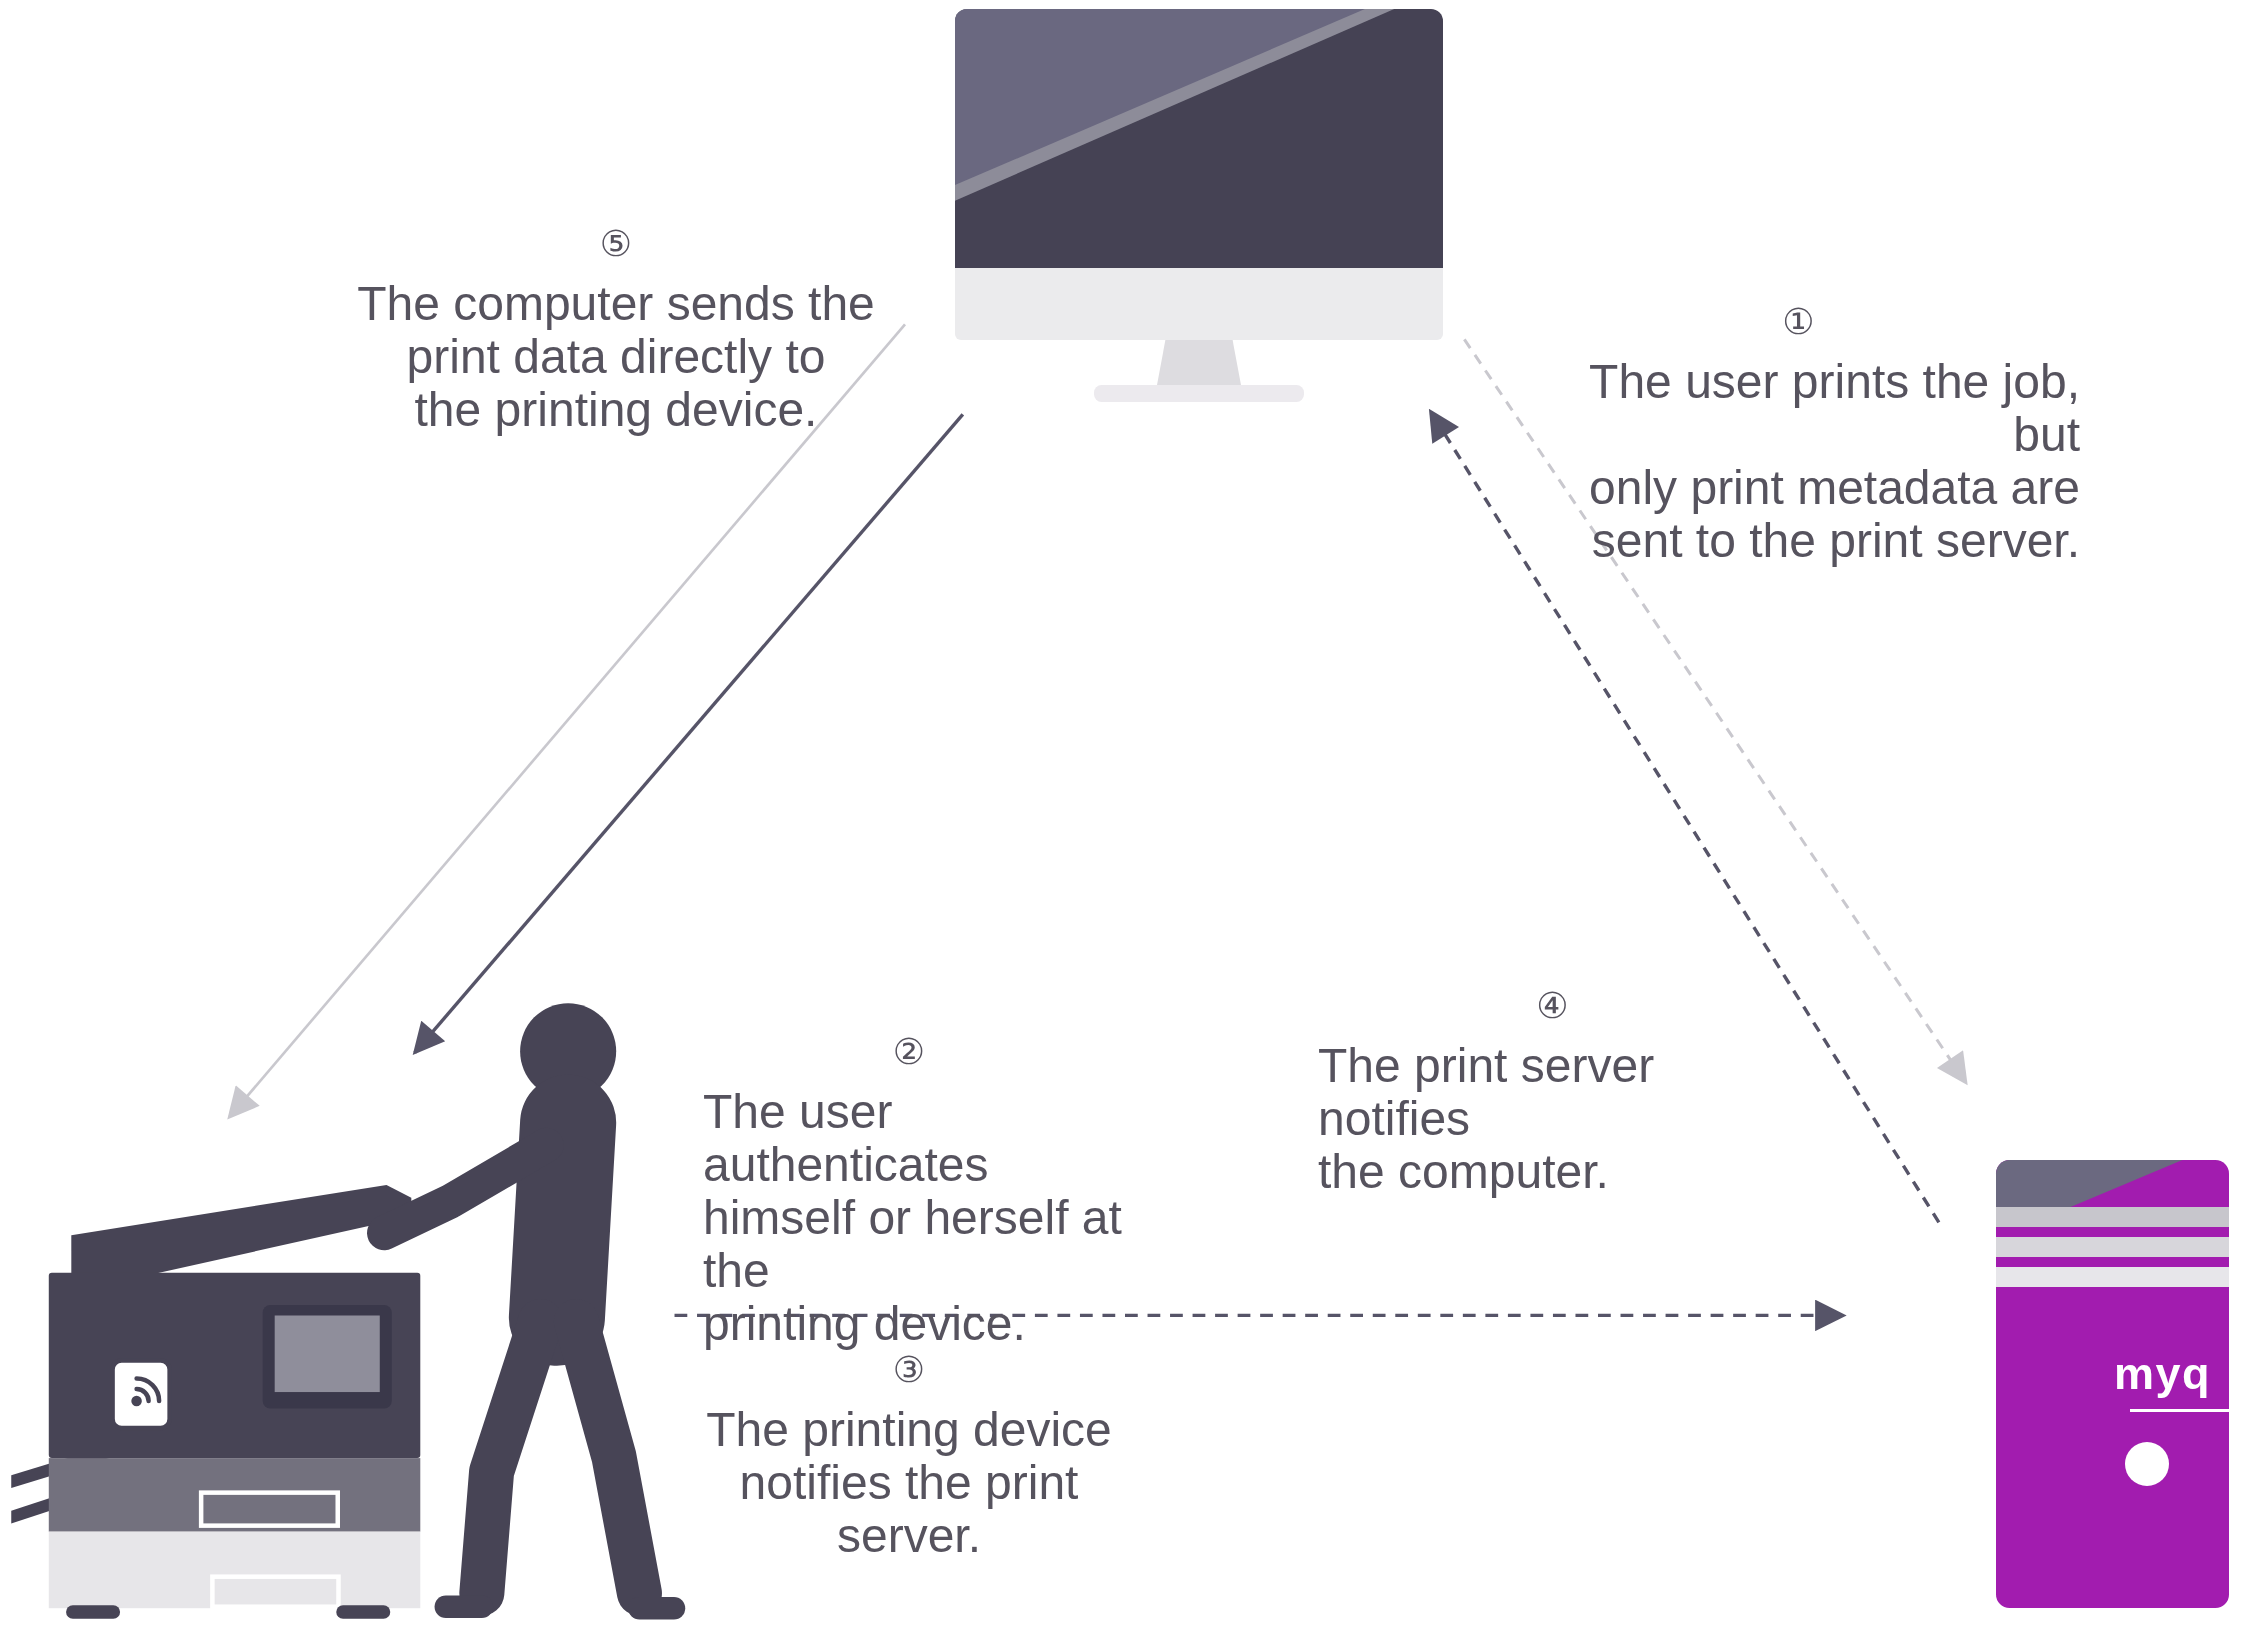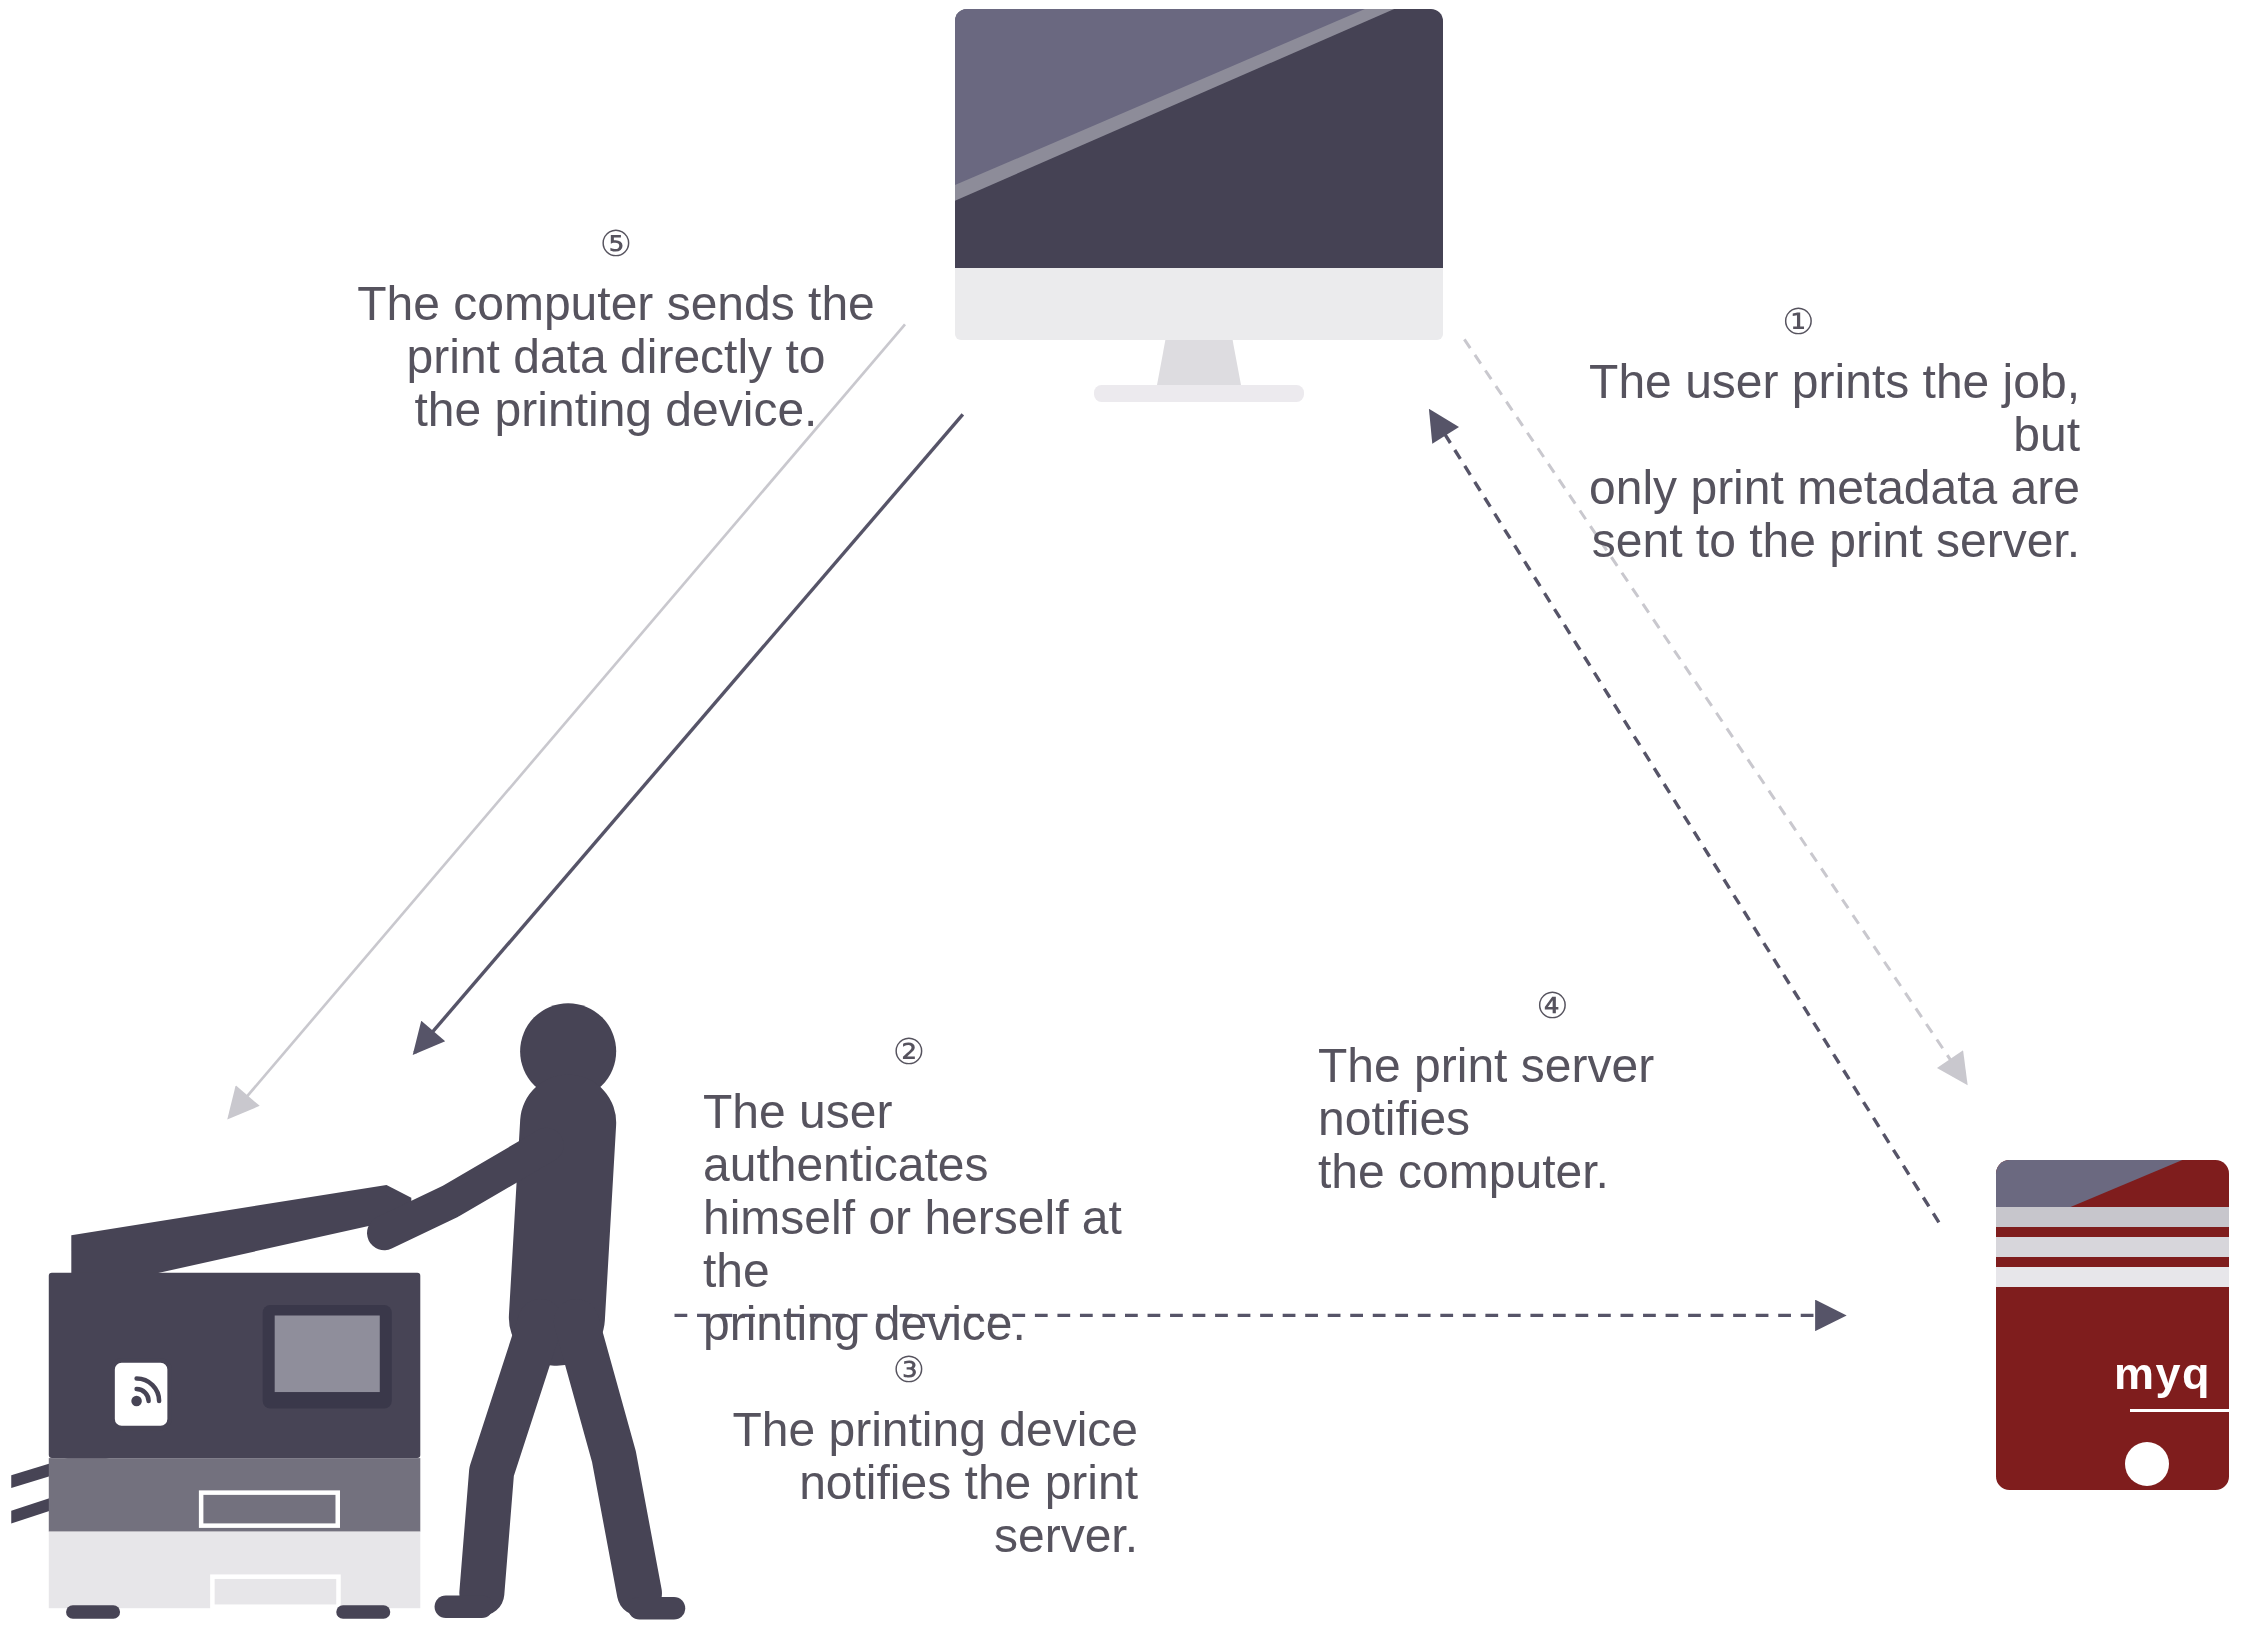--- a/index.html
+++ b/index.html
@@ -17,43 +17,43 @@
   .step .text { font-size:48px; line-height:53px; white-space:pre-line; }
   #step5 { left:342px;  top:222px;  width:548px; }
   #step5 .text { text-align:center; }
   #step1 { left:1517px; top:300px;  width:563px; }
   #step1 .text { text-align:right; }
   #step2 { left:680px;  top:1030px; width:458px; }
   #step2 .text { text-align:left;margin-left:23px; }
   #step4 { left:1318px; top:984px; width:469px; }
   #step4 .text { text-align:left; }
   #step3 { left:680px;  top:1348px; width:458px; }
-  #step3 .text { text-align:right;margin-top:10px; }
+  #step3 .text { text-align:center;margin-top:10px; }
 
   
   .monitor { position:absolute; left:955px; top:9px; width:488px; }
   .monitor .screen {
     width:488px; height:259px; background:#454254;
     border-radius:12px 12px 0 0; position:relative; overflow:hidden;
   }
   .monitor .glare1 { position:absolute; inset:0; background:#8d8c99;
     clip-path:polygon(0 0, 90% 0, 0 74%); }
   .monitor .glare2 { position:absolute; inset:0; background:#6a6880;
     clip-path:polygon(0 0, 84% 0, 0 68%); }
   .monitor .chin { width:488px; height:72px; background:#ebebed;
     border-radius:0 0 6px 6px; }
   .monitor .neck { width:84px; height:45px; margin:0 auto; background:#dddce0;
     clip-path:polygon(10% 0, 90% 0, 100% 100%, 0 100%); }
   .monitor .base { width:210px; height:16.5px; margin:0 auto; background:#eceaee;
     border-radius:7.5px; }
 
   
   .server {
-    position:absolute; left:1996px; top:1160px; width:233px; height:330px;
-    background:#7f1d1d; border-radius:13.5px; overflow:hidden;
+    position:absolute; left:1996px; top:1160px; width:233px; height:448px;
+    background:#a21caf; border-radius:13.5px; overflow:hidden;
   }
   .server .glare { position:absolute; left:0; top:0; width:100%; height:47px;
     background:#6b6980; clip-path:polygon(0 0, 80% 0, 32% 100%, 0 100%); }
   .server .stripe { position:absolute; left:0; right:0; height:19.5px; }
   .server .s1 { top:47px;  background:#c7c6cc; }
   .server .s2 { top:77px; background:#d7d6db; }
   .server .s3 { top:107px; background:#e7e6ea; }
   .server .myq { position:absolute; right:18px; top:188px; font-size:45px;
     font-weight:bold; letter-spacing:1.5px; color:#ffffff; }
   .server .myq-rule { position:absolute; right:0; top:249px; width:99px;

